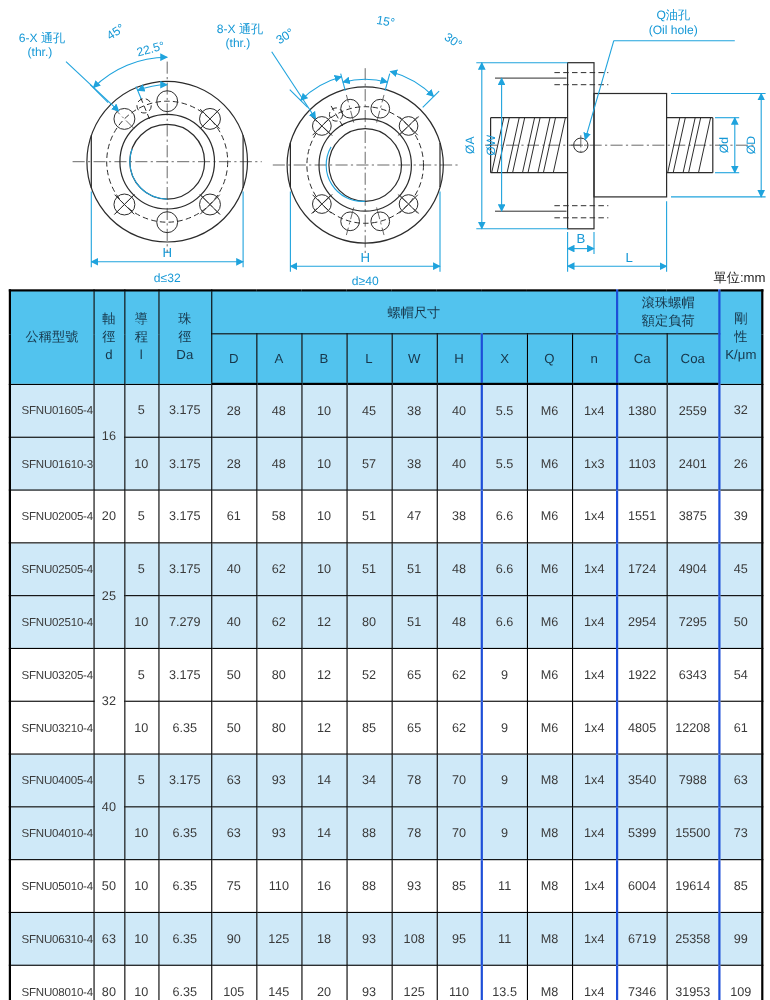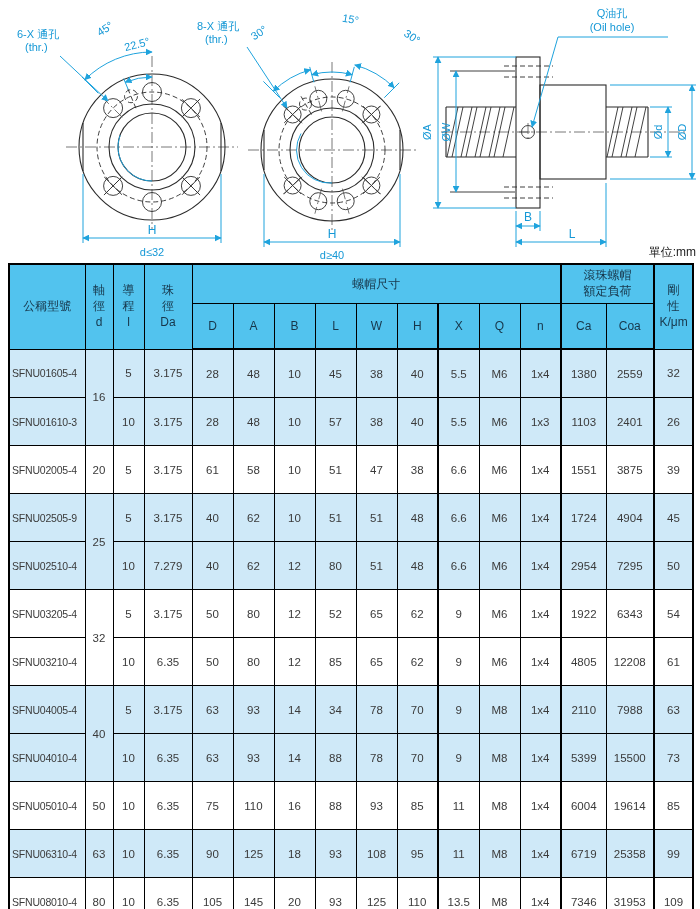--- a/index.html
+++ b/index.html
@@ -15,22 +15,22 @@
   .ct12{fill:#1598d6;font-size:12px;}
   .blk{fill:#222;font-size:12px;}
   table{position:absolute;left:8px;top:263px;width:686px;border-collapse:collapse;table-layout:fixed;border:2px solid #000;}
   th,td{border:1px solid #000;text-align:center;vertical-align:middle;padding:0;}
   thead th{background:#52c3ee;color:#17364a;font-weight:normal;font-size:12px;}
   thead tr.h1 th{height:38px;}
   thead tr.h2 th{height:44px;border-bottom:2px solid #000;}
   tbody td{height:47px;font-size:11.5px;color:#3a3a3a;background:#fff;}
   tr.shaded td{background:#cfe9f8;}
   .pre{white-space:pre-line;line-height:1.3;}
-  .c-model{text-align:left;padding-left:2px;font-size:10.5px;letter-spacing:-0.2px;}
-  .bl2{border-left:2px solid #000000;}
+  .c-model{text-align:right;padding-left:2px;font-size:10.5px;letter-spacing:-0.2px;}
+  .bl2{border-left:2px solid #1d4ed8;}
 </style>
 </head>
 <body>
 
 <svg class="dwg" width="700" height="262" viewBox="0 0 700 262">
   <defs>
     <marker id="ar" viewBox="0 0 10 10" refX="9" refY="5" markerWidth="7" markerHeight="7" orient="auto-start-reverse">
       <path d="M0,0 L10,5 L0,10 z" fill="#1fa3dd"></path>
     </marker>
   </defs>
@@ -329,21 +329,21 @@
         <td>47</td>
         <td>38</td>
         <td class="bl2">6.6</td>
         <td>M6</td>
         <td>1x4</td>
         <td class="bl2">1551</td>
         <td>3875</td>
         <td class="bl2">39</td>
       </tr>
       <tr class="shaded">
-        <td class="c-model">SFNU02505-9</td>
+        <td class="c-model">SFNU02505-4</td>
         <td rowspan="2">25</td>
         <td>5</td>
         <td>3.175</td>
         <td>40</td>
         <td>62</td>
         <td>10</td>
         <td>51</td>
         <td>51</td>
         <td>48</td>
         <td class="bl2">6.6</td>
@@ -412,21 +412,21 @@
         <td>3.175</td>
         <td>63</td>
         <td>93</td>
         <td>14</td>
         <td>34</td>
         <td>78</td>
         <td>70</td>
         <td class="bl2">9</td>
         <td>M8</td>
         <td>1x4</td>
-        <td class="bl2">2110</td>
+        <td class="bl2">3540</td>
         <td>7988</td>
         <td class="bl2">63</td>
       </tr>
       <tr class="shaded">
         <td class="c-model">SFNU04010-4</td>
         <td>10</td>
         <td>6.35</td>
         <td>63</td>
         <td>93</td>
         <td>14</td>

